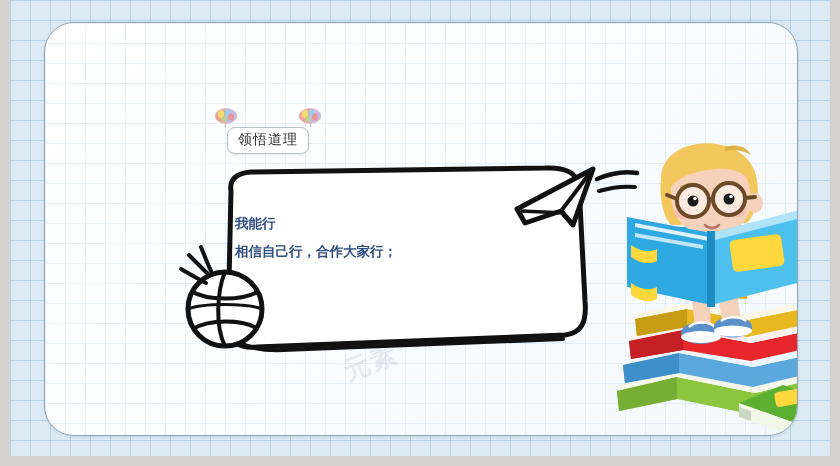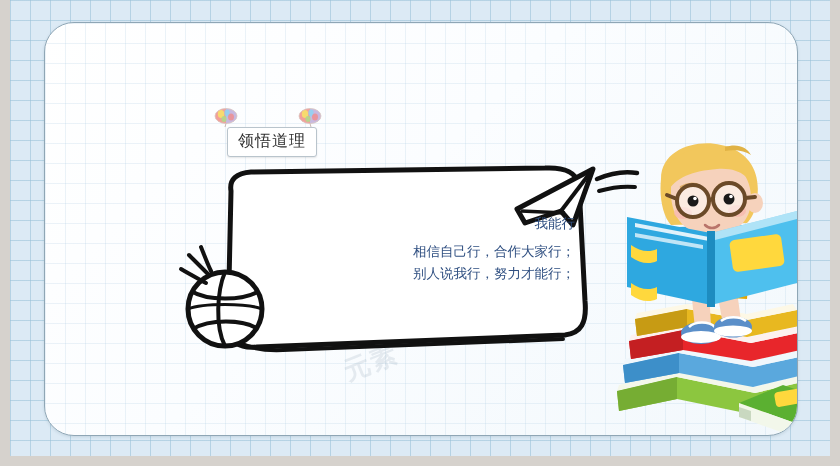--- a/index.html
+++ b/index.html
@@ -45,34 +45,34 @@
   
   #tab-wrap{position:absolute;left:168px;top:84px;width:110px;height:40px;}
   .lantern{position:absolute;top:0;width:26px;height:20px;}
   .lantern.l{left:0;}
   .lantern.r{right:0;}
   #tab-chip{
     position:absolute;left:14px;top:20px;
     padding:3px 10px 4px;
     background:#ffffff;
     border:1px solid #b9c4cc;
-    border-radius:3px;
-    font-size:16px;color:#2f2f2f;letter-spacing:1px;
+    border-radius:8px;
+    font-size:14px;color:#2f2f2f;letter-spacing:1px;
     white-space:nowrap;
     box-shadow:0 1px 2px rgba(0,0,0,.10);
   }
 
   
   #speech{position:absolute;left:128px;top:128px;width:470px;height:240px;}
   #speech svg{position:absolute;left:0;top:0;}
   #verse{
     position:absolute;left:62px;top:62px;width:340px;
-    text-align:right;
+    text-align:left;
     color:#2f4f81;
-    font-weight:normal;
+    font-weight:bold;
     line-height:1.62;
   }
   #verse-title{font-size:13.5px;margin-bottom:6px;}
   .verse-line{font-size:13.5px;white-space:nowrap;}
 
   
   #illus{position:absolute;left:560px;top:118px;width:250px;height:300px;}
   #illus svg{position:absolute;left:0;top:0;}
 
   
@@ -152,21 +152,20 @@
           <path d="M15,158 C30,152 74,152 89,158" fill="none" stroke="#111111" stroke-width="3"></path>
           <path d="M16,104 C24,112 30,118 36,124" fill="none" stroke="#111111" stroke-width="4" stroke-linecap="round"></path>
           <path d="M8,118 C18,124 26,128 33,132" fill="none" stroke="#111111" stroke-width="4" stroke-linecap="round"></path>
           <path d="M28,96 C32,106 35,114 38,120" fill="none" stroke="#111111" stroke-width="4" stroke-linecap="round"></path>
         </g>
       </svg>
 
       <div id="verse">
         <div id="verse-title">我能行</div>
         <div class="verse-line">相信自己行，合作大家行；</div>
-        <div class="verse-line">别人说我行，努力才能行；</div>
       </div>
     </div>
 
     <div id="illus">
       <svg width="250" height="300" viewBox="0 0 250 300">
 
         <g>
 
           <path d="M12,250 L72,236 L150,252 L210,238 L212,258 L150,274 L72,258 L14,270 Z" fill="#8cc63f"></path>
           <path d="M12,250 L72,236 L150,252 L210,238 L206,232 L150,246 L72,230 L14,244 Z" fill="#f4f7ea"></path>

